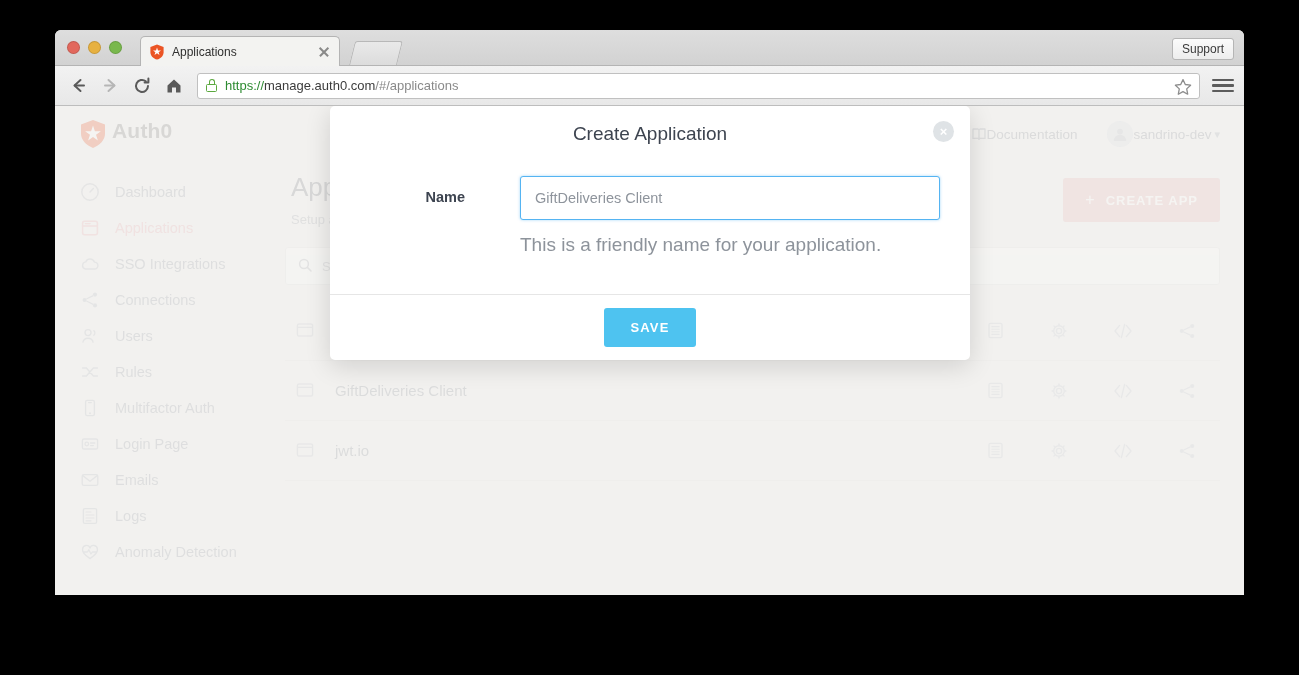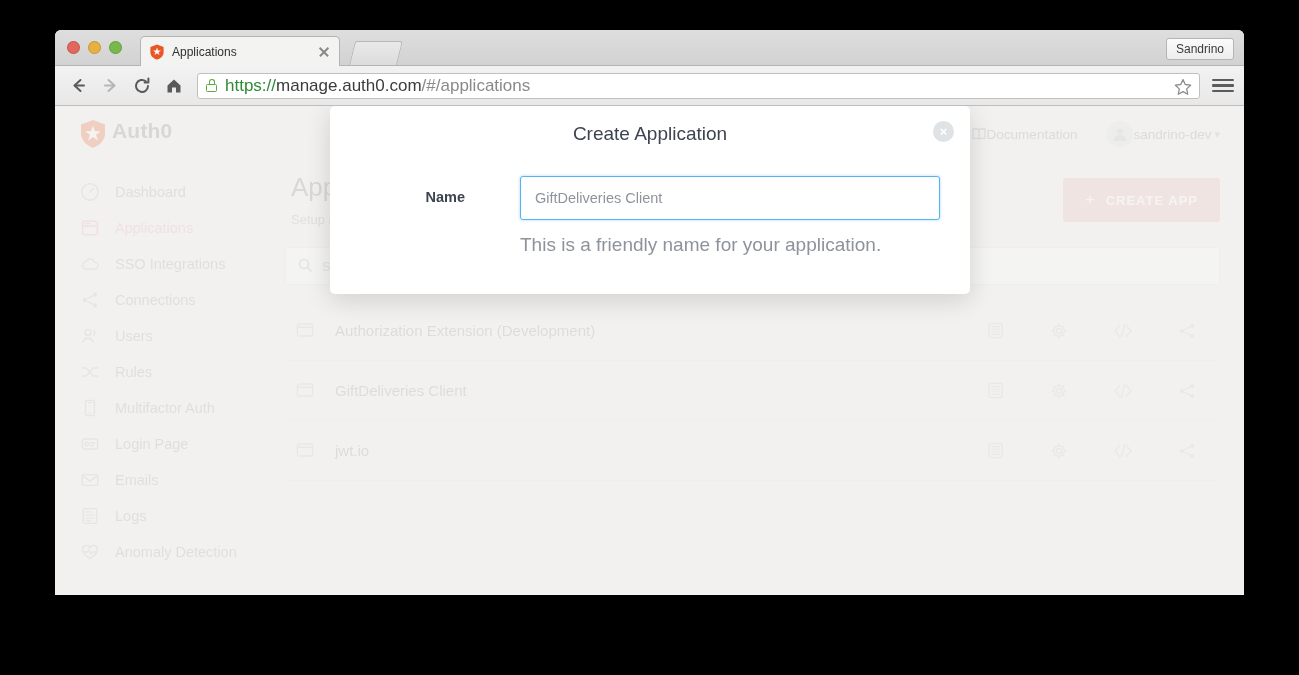--- a/index.html
+++ b/index.html
@@ -94,21 +94,21 @@
   }
   .lock .body {
     position: absolute; bottom: 0; left: 0; width: 11px; height: 8px;
     background: #ffffff; border: 1.3px solid #5ba83e; border-radius: 1.5px;
   }
   .lock .shackle {
     position: absolute; top: 0; left: 2.6px; width: 6px; height: 6px;
     border: 1.3px solid #5ba83e; border-bottom: none;
     border-radius: 3px 3px 0 0;
   }
-  .url { font-size: 17px; color: #3c3c3c; white-space: nowrap; }
+  .url { font-size: 13px; color: #3c3c3c; white-space: nowrap; }
   .url .scheme { color: #2d8b31; }
   .url .gray   { color: #8a8a8a; }
   .star { width: 20px; height: 20px; color: #8d8d8d; position: absolute; right: 6px; top: 3px; }
   .hamburger { width: 22px; height: 26px; display: flex; flex-direction: column; justify-content: center; gap: 3px; margin-left: 4px; }
   .hamburger i { display: block; height: 2.6px; background: #5c5c5c; border-radius: 1px; }
 
   .profilebtn {
     position: absolute; right: 10px; top: 7px;
     height: 22px; padding: 0 9px;
     background: linear-gradient(#fbfbfb,#ededed);
@@ -284,21 +284,21 @@
       </div>
 
       <span class="hamburger">
           <i></i>
           <i></i>
           <i></i>
         </span>
     </div>
 
     <div class="profilebtn" style="top:8px;">
-      <span>Sandrino</span>
+      <span>Support</span>
     </div>
 
     <div class="page">
 
       <div class="page-dim">
 
         <div class="appheader">
           <div class="logo">
             <span class="mark">
               <svg width="28" height="30" viewBox="0 0 28 30">
@@ -600,17 +600,20 @@
             <div class="field-label">Name</div>
             <div class="field-col">
               <div class="field-input">
                 <span>GiftDeliveries Client</span>
               </div>
               <div class="field-help">This is a friendly name for your application.</div>
             </div>
           </div>
         </div>
 
+        <div class="modal-footer">
+          <button class="save-btn">SAVE</button>
+        </div>
       </div>
 
     </div>
   </div>
 </div>
 
 </body></html>

